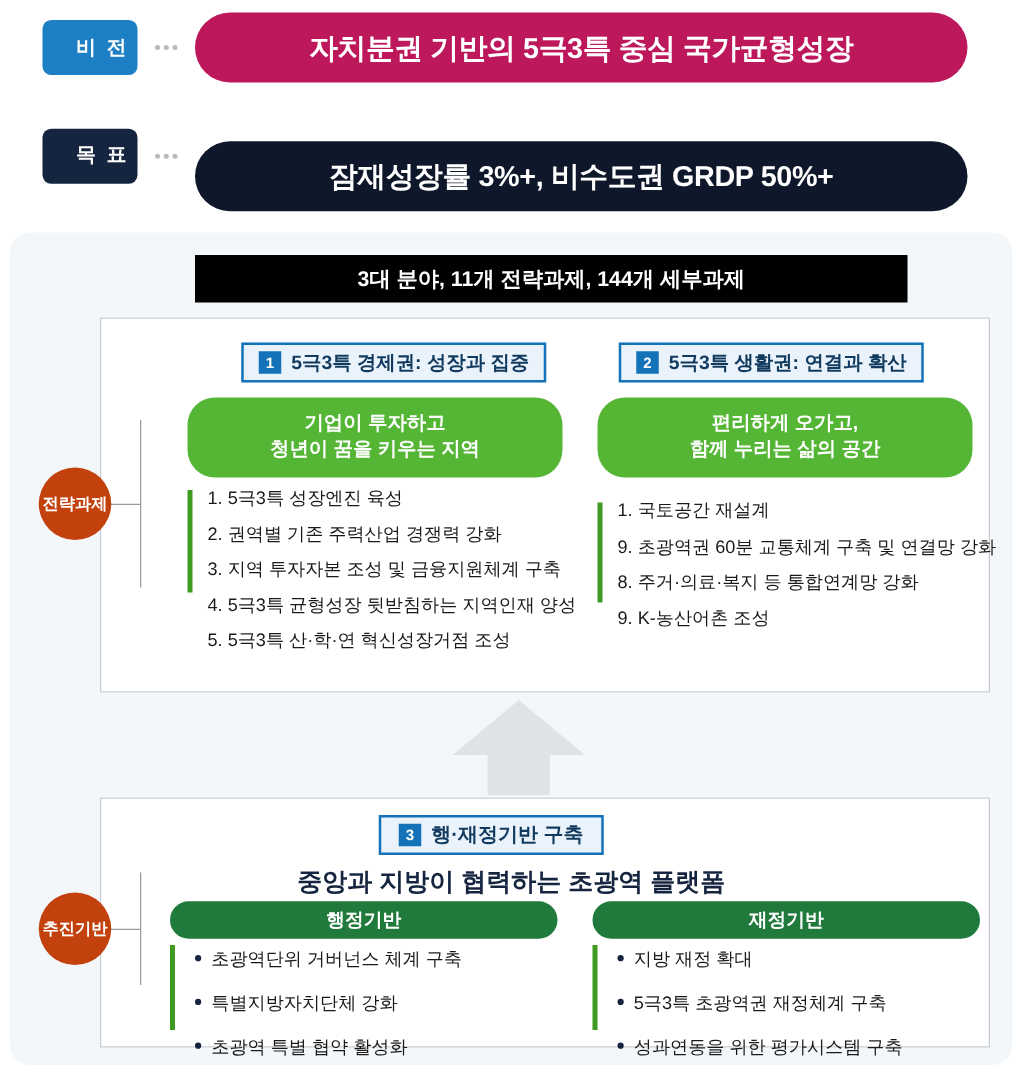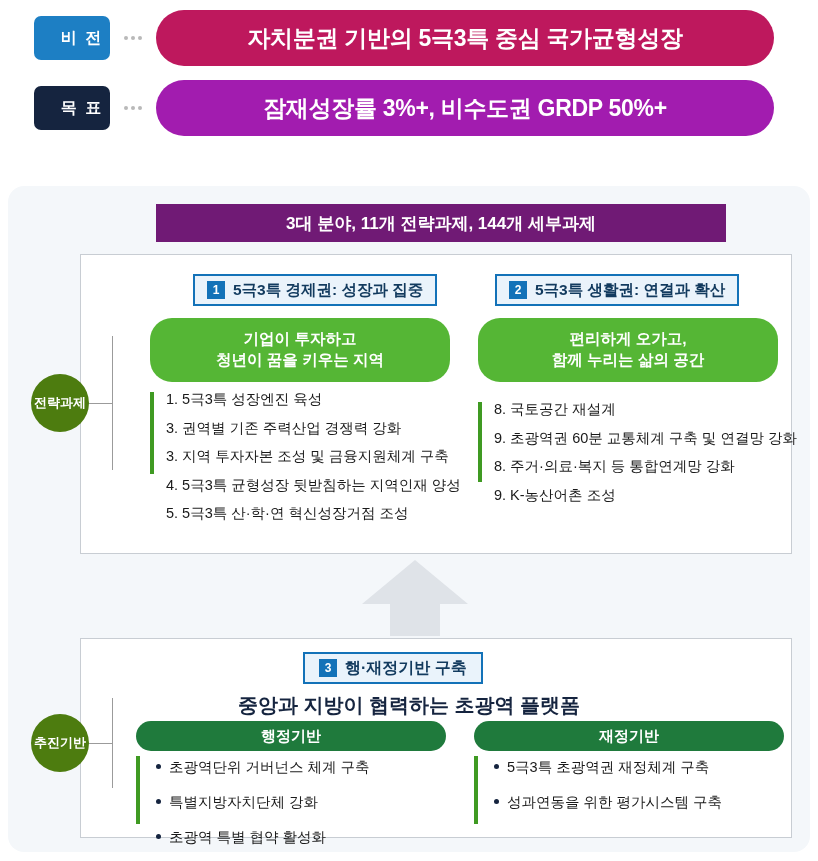--- a/index.html
+++ b/index.html
@@ -49,55 +49,55 @@
     height: 56px;
     flex: 1;
     margin-right: 44px;
     border-radius: 28px;
     display: flex; align-items: center; justify-content: center;
     color: #ffffff;
     font-size: 23px; font-weight: bold;
     letter-spacing: -0.3px;
   }
   .banner-vision { background: #be185d; }
-  .banner-goal { background: #a21caf; }
+  .banner-goal { background: #0f172a; margin-top: 33px; }
 
   
   .main-panel {
     position: absolute;
     left: 8px; top: 186px;
     width: 802px; height: 666px;
     background: #f4f7fa;
     border-radius: 16px;
   }
 
   .summary-bar {
     position: absolute;
     left: 148px; top: 18px;
     width: 570px; height: 38px;
-    background: #701a75;
+    background: #000000;
     display: flex; align-items: center; justify-content: center;
     color: #ffffff; font-size: 17px; font-weight: bold;
   }
 
   
   .white-box {
     position: absolute;
     background: #ffffff;
     border: 1px solid #c8cdd3;
   }
   .box-top { left: 72px; top: 68px; width: 712px; height: 300px; }
   .box-bottom { left: 72px; top: 452px; width: 712px; height: 200px; }
 
   
   .side-circle {
     position: absolute;
     width: 58px; height: 58px;
     border-radius: 50%;
-    background: #4d7c0f;
+    background: #c2410c;
     color: #ffffff;
     display: flex; align-items: center; justify-content: center;
     font-size: 13px; font-weight: bold;
     z-index: 4;
   }
   .circle-strategy { left: 23px; top: 188px; }
   .circle-base { left: 23px; top: 528px; }
 
   .side-line {
     position: absolute;
@@ -278,37 +278,37 @@
     <span class="num">1</span>
     <span class="txt">5극3특 경제권: 성장과 집중</span>
   </div>
   <div class="green-pill gp1">
     <span>기업이 투자하고</span>
     <span>청년이 꿈을 키우는 지역</span>
   </div>
   <div class="accent-bar ab1"></div>
   <ul class="item-list il1">
     <li>1. 5극3특 성장엔진 육성</li>
-    <li>3. 권역별 기존 주력산업 경쟁력 강화</li>
+    <li>2. 권역별 기존 주력산업 경쟁력 강화</li>
     <li>3. 지역 투자자본 조성 및 금융지원체계 구축</li>
     <li>4. 5극3특 균형성장 뒷받침하는 지역인재 양성</li>
     <li>5. 5극3특 산·학·연 혁신성장거점 조성</li>
   </ul>
 
   <div class="col-header ch2">
     <span class="num">2</span>
     <span class="txt">5극3특 생활권: 연결과 확산</span>
   </div>
   <div class="green-pill gp2">
     <span>편리하게 오가고,</span>
     <span>함께 누리는 삶의 공간</span>
   </div>
   <div class="accent-bar ab2"></div>
   <ul class="item-list il2">
-    <li>8. 국토공간 재설계</li>
+    <li>1. 국토공간 재설계</li>
     <li>9. 초광역권 60분 교통체계 구축 및 연결망 강화</li>
     <li>8. 주거·의료·복지 등 통합연계망 강화</li>
     <li>9. K-농산어촌 조성</li>
   </ul>
 
   <svg class="arrow-up" viewBox="0 0 110 78">
     <polygon points="55,2 108,46 80,46 80,78 30,78 30,46 2,46" fill="#dfe3e8"></polygon>
   </svg>
 
   <div class="white-box box-bottom"></div>
@@ -323,17 +323,18 @@
   <div class="accent-bar ab3"></div>
   <ul class="bullet-list bl1">
     <li>초광역단위 거버넌스 체계 구축</li>
     <li>특별지방자치단체 강화</li>
     <li>초광역 특별 협약 활성화</li>
   </ul>
 
   <div class="dark-pill dp2">재정기반</div>
   <div class="accent-bar ab4"></div>
   <ul class="bullet-list bl2">
+    <li>지방 재정 확대</li>
     <li>5극3특 초광역권 재정체계 구축</li>
     <li>성과연동을 위한 평가시스템 구축</li>
   </ul>
 
 </div>
 
 </body></html>

